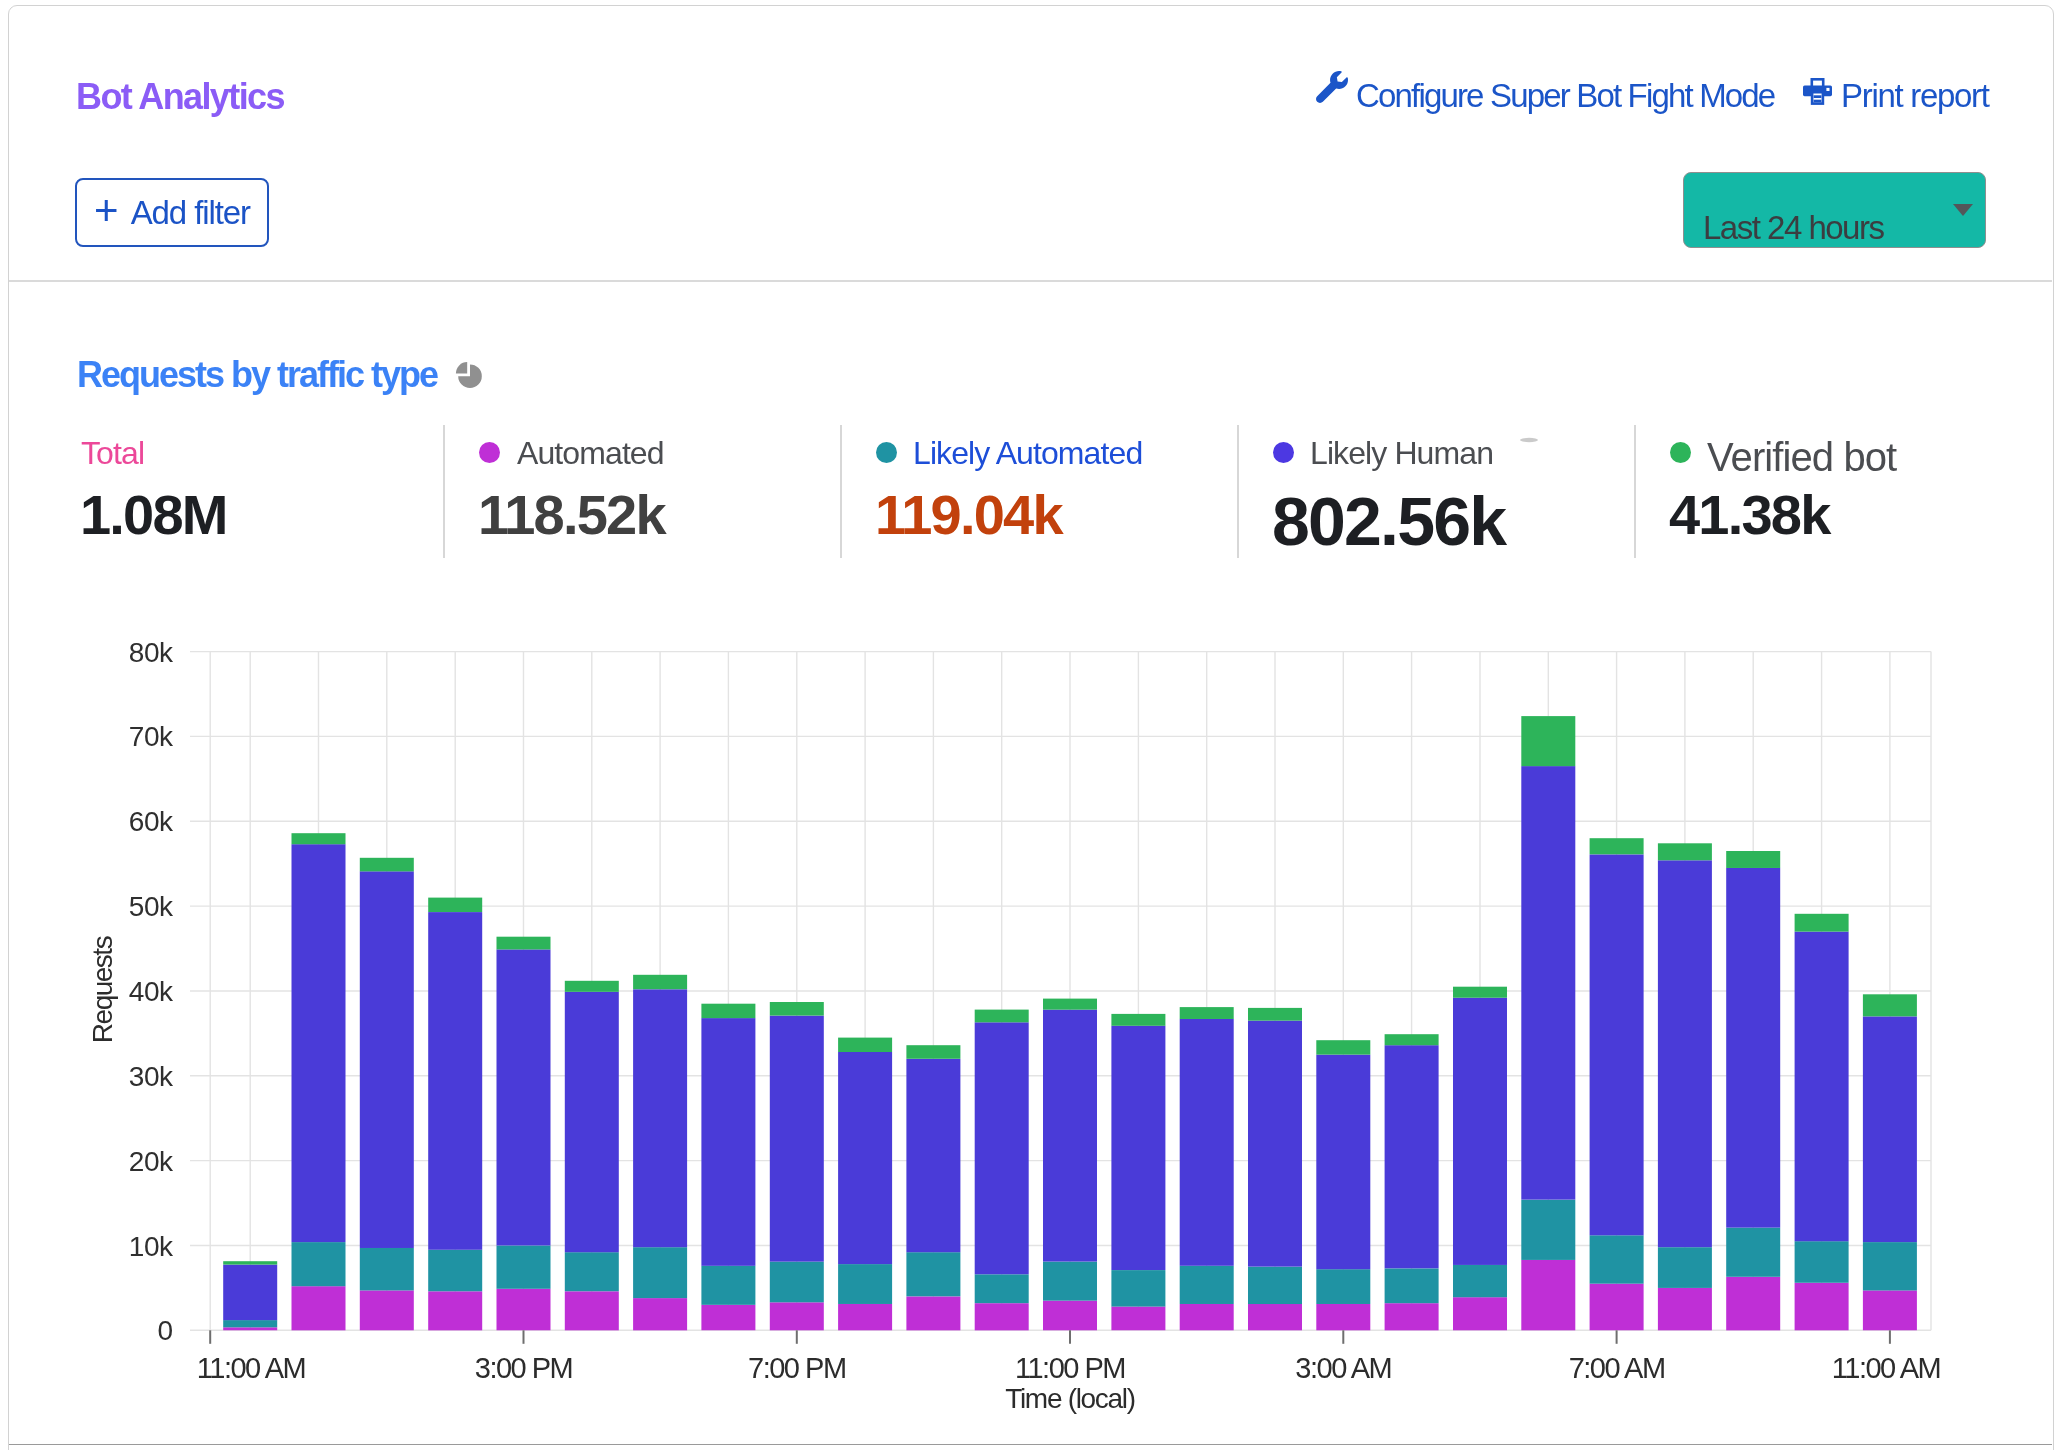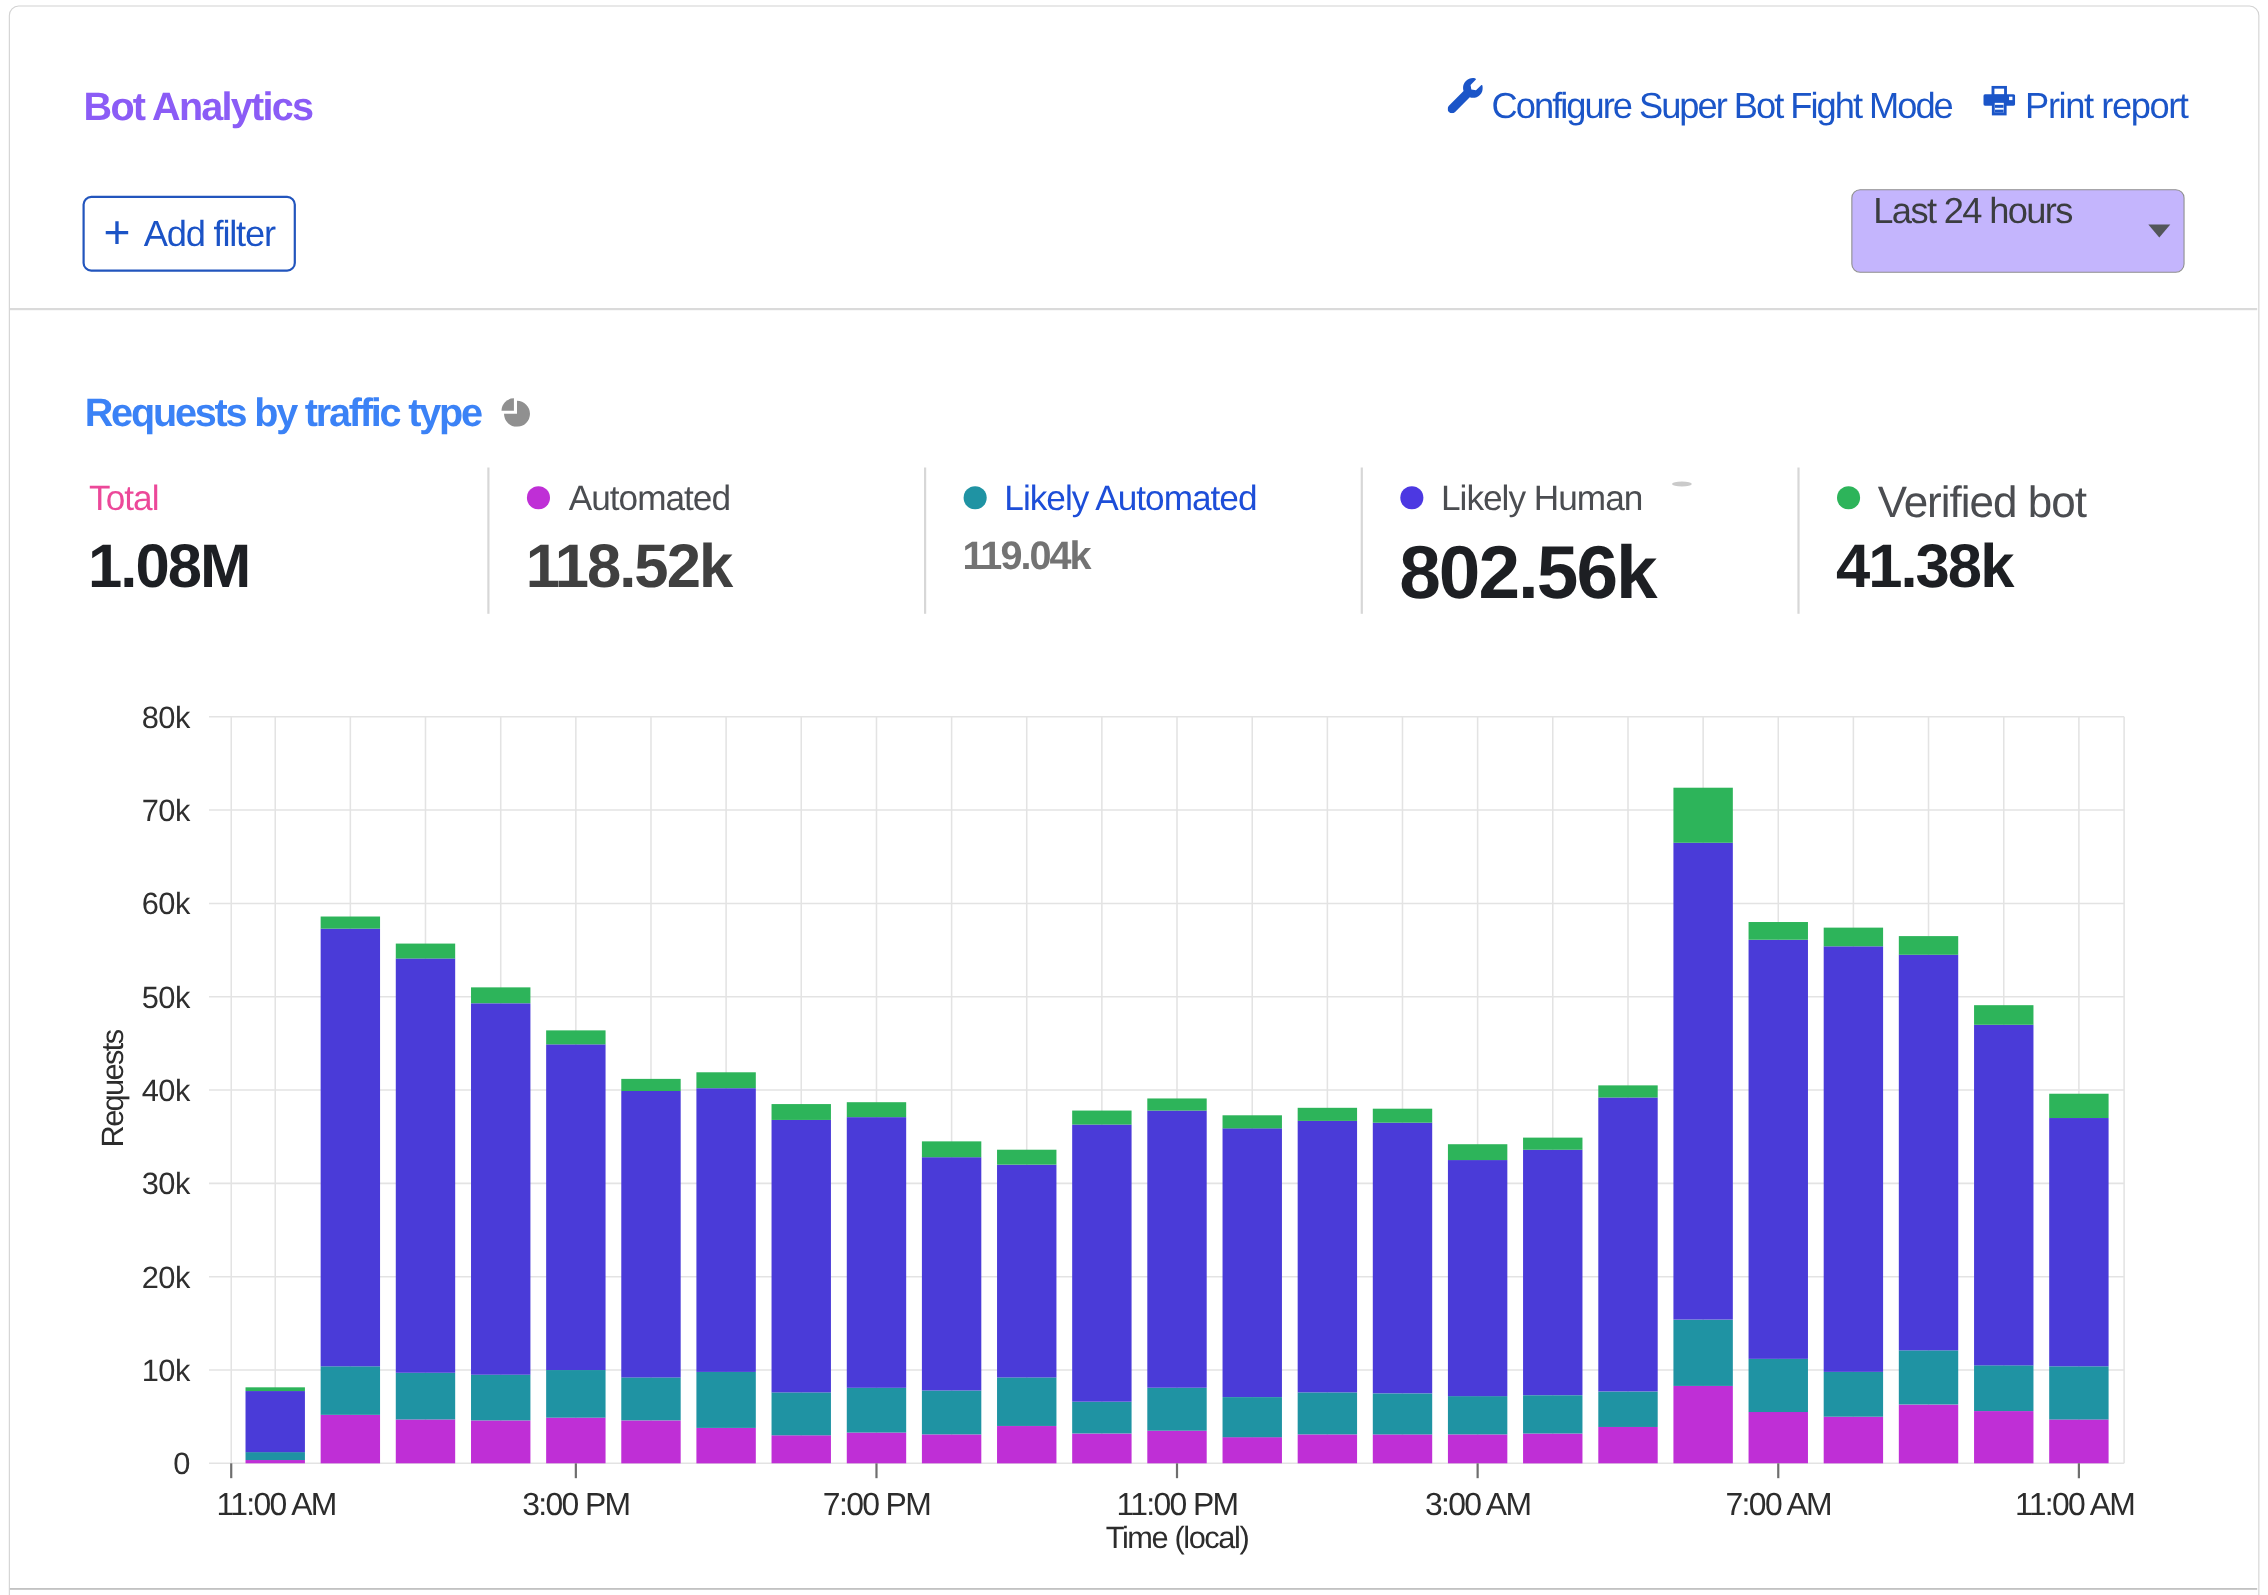--- a/index.html
+++ b/index.html
@@ -26,41 +26,41 @@
     <rect x="10.6" y="17.3" width="7.8" height="2.7" fill="#1b55c8"></rect>
     <rect x="10.6" y="21.7" width="7.8" height="2.7" fill="#1b55c8"></rect>
   </svg>
 <div class="link" style="position:absolute;left:1841px;top:79px;letter-spacing:-1.3px;line-height:1">Print report</div>
 
 <div style="position:absolute;left:75px;top:178px;width:190px;height:65px;border:2px solid #2255bd;border-radius:8px;display:flex;align-items:center;justify-content:center">
   <span style="font-size:42px;color:#1b53c6;margin-right:12px;font-weight:500;line-height:0.9;position:relative;top:-2px">+</span>
   <span style="font-size:33px;color:#1b53c6;letter-spacing:-1.1px">Add filter</span>
 </div>
 
-<div style="position:absolute;left:1683px;top:172px;width:301px;height:74px;border:1.7px solid #8f8f8f;border-radius:8px;background:#c4b5fd;display:flex;align-items:flex-start">
+<div style="position:absolute;left:1683px;top:172px;width:301px;height:74px;border:1.7px solid #8f8f8f;border-radius:8px;background:#14b8a6;display:flex;align-items:flex-end">
   <span style="font-size:33px;color:#3b3d40;letter-spacing:-1.5px;margin-left:19px">Last 24 hours</span>
   <span style="position:absolute;right:12px;top:31px;width:0;height:0;border-left:10px solid transparent;border-right:10px solid transparent;border-top:12.5px solid #53565a"></span>
 </div>
 
 <div style="position:absolute;left:9px;top:280px;width:2043px;height:1.5px;background:#dadada"></div>
 
 <div style="position:absolute;left:77px;top:357px;font-size:36px;font-weight:bold;letter-spacing:-2px;color:#3b82f6;line-height:1">Requests by traffic type</div>
 <svg width="29" height="28" viewBox="0 0 29 28" style="position:absolute;left:453px;top:360px">
     <path d="M17 16.2 L17 4.4 A11.8 11.8 0 1 1 5.2 16.2 Z" fill="#909090"></path>
     <path d="M14.2 13.4 L2.9 13.4 A11.3 11.3 0 0 1 14.2 2.1 Z" fill="#909090"></path>
   </svg>
 
 <div style="position:absolute;left:81px;top:437px;font-size:32px;letter-spacing:-0.9px;color:#ec4899;line-height:1;white-space:nowrap">Total</div>
 <div style="position:absolute;left:80px;top:486.5px;font-size:56px;font-weight:bold;letter-spacing:-1.8px;color:#1d1f23;line-height:1;white-space:nowrap">1.08M</div>
 <div style="position:absolute;left:479px;top:441.5px;width:21px;height:21px;border-radius:50%;background:#bf2fd6"></div>
 <div style="position:absolute;left:517px;top:437px;font-size:32px;letter-spacing:-0.9px;color:#4b4d51;line-height:1;white-space:nowrap">Automated</div>
 <div style="position:absolute;left:478px;top:486.5px;font-size:56px;font-weight:bold;letter-spacing:-1.8px;color:#404040;line-height:1;white-space:nowrap">118.52k</div>
 <div style="position:absolute;left:876px;top:441.5px;width:21px;height:21px;border-radius:50%;background:#1f93a3"></div>
 <div style="position:absolute;left:913px;top:437px;font-size:32px;letter-spacing:-0.9px;color:#1d4ed8;line-height:1;white-space:nowrap">Likely Automated</div>
-<div style="position:absolute;left:875px;top:486.5px;font-size:36px;font-weight:bold;letter-spacing:-1.8px;color:#737373;line-height:1;white-space:nowrap">119.04k</div>
+<div style="position:absolute;left:875px;top:486.5px;font-size:56px;font-weight:bold;letter-spacing:-1.8px;color:#c2410c;line-height:1;white-space:nowrap">119.04k</div>
 <div style="position:absolute;left:1273px;top:441.5px;width:21px;height:21px;border-radius:50%;background:#4c38e2"></div>
 <div style="position:absolute;left:1310px;top:437px;font-size:32px;letter-spacing:-0.9px;color:#4b4d51;line-height:1;white-space:nowrap">Likely Human</div>
 <div style="position:absolute;left:1272px;top:486.5px;font-size:68px;font-weight:bold;letter-spacing:-1.8px;color:#1d1f23;line-height:1;white-space:nowrap">802.56k</div>
 <div style="position:absolute;left:1670px;top:441.5px;width:21px;height:21px;border-radius:50%;background:#2db45a"></div>
 <div style="position:absolute;left:1707px;top:437px;font-size:40px;letter-spacing:-0.9px;color:#4b4d51;line-height:1;white-space:nowrap">Verified bot</div>
 <div style="position:absolute;left:1669px;top:486.5px;font-size:56px;font-weight:bold;letter-spacing:-1.8px;color:#1d1f23;line-height:1;white-space:nowrap">41.38k</div>
 <div style="position:absolute;left:443px;top:425px;width:1.5px;height:133px;background:#d7d7d7"></div>
 <div style="position:absolute;left:840px;top:425px;width:1.5px;height:133px;background:#d7d7d7"></div>
 <div style="position:absolute;left:1237px;top:425px;width:1.5px;height:133px;background:#d7d7d7"></div>
 <div style="position:absolute;left:1634px;top:425px;width:1.5px;height:133px;background:#d7d7d7"></div>

